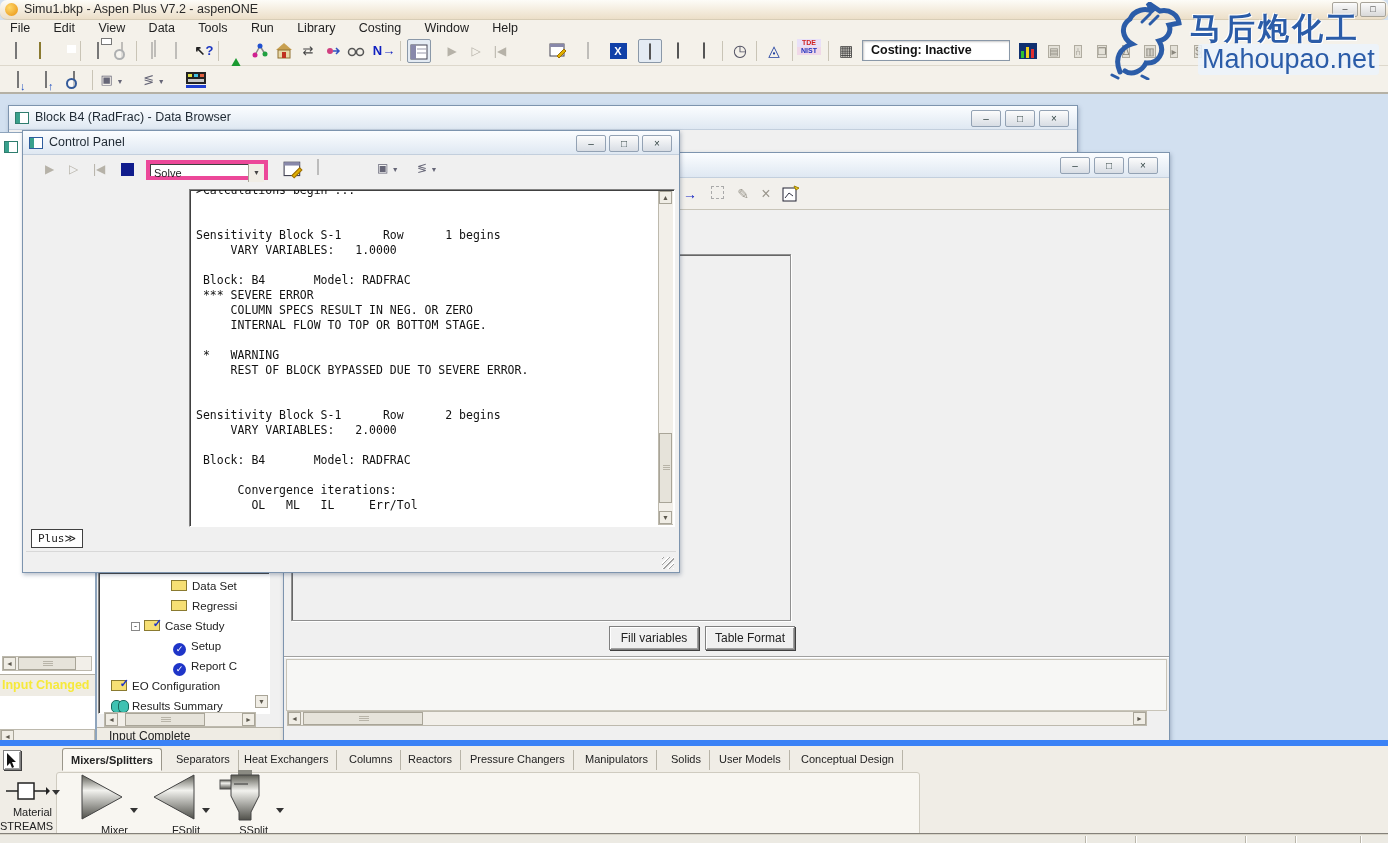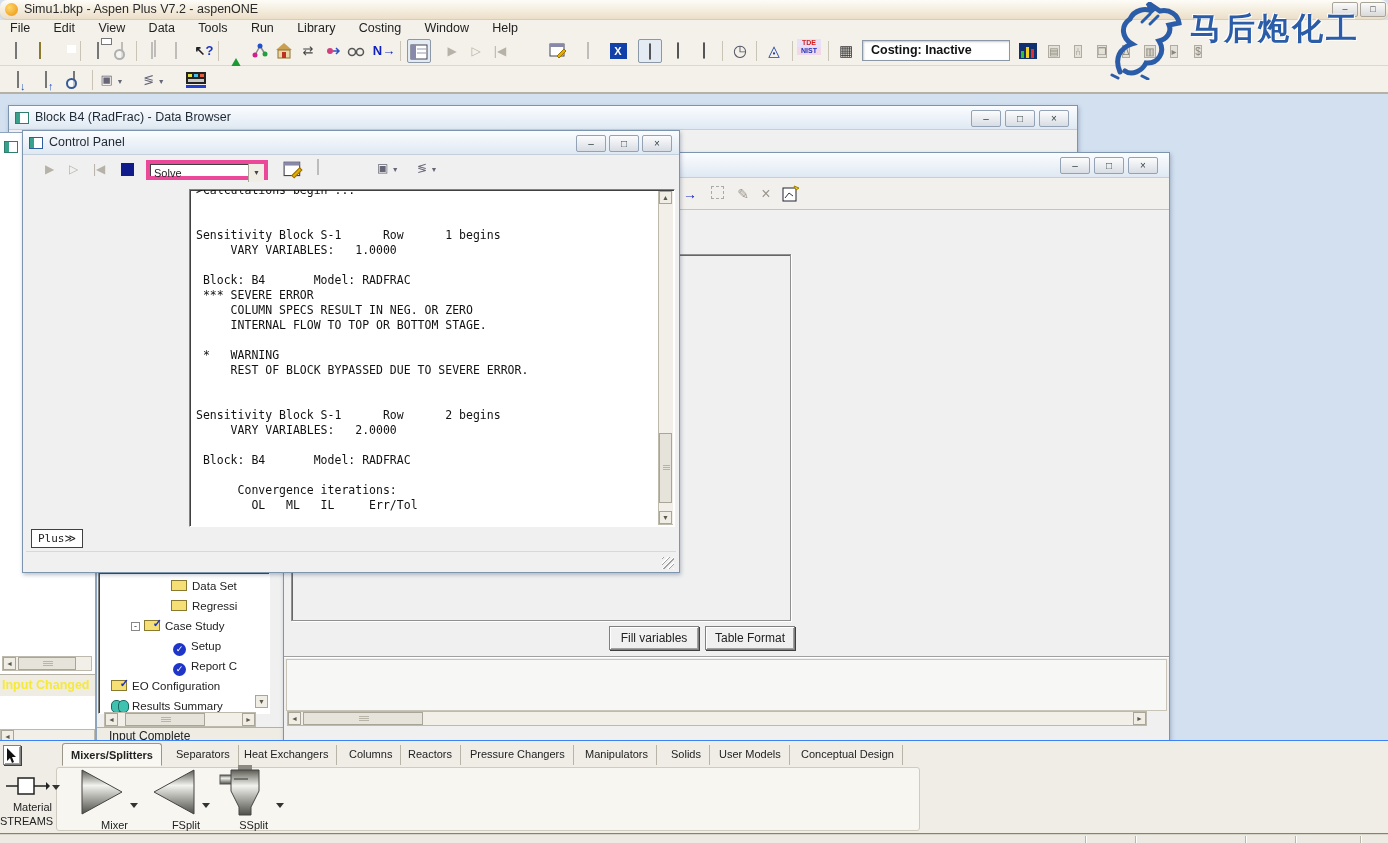--- a/index.html
+++ b/index.html
@@ -115,21 +115,21 @@
   #cp-console{position:absolute;left:166px;top:58px;width:486px;height:338px;overflow:hidden;}
   #cp-console pre{position:absolute;left:6px;top:-7px;margin:0;font-family:"DejaVu Sans Mono",monospace;
     font-size:11.5px;line-height:15px;color:#111;}
   .redarrow{display:inline-block;width:0;height:0;border-top:6px solid transparent;border-bottom:6px solid transparent;
     border-left:9px solid #8f0f16;vertical-align:-3px;margin-right:5px;box-shadow:-6px 0 0 -4px #8f0f16;}
   #cp-more{left:8px;top:398px;width:52px;height:19px;background:#fff;border:1px solid #404040;box-shadow:none;
     font-family:"DejaVu Sans Mono",monospace;font-size:11px;line-height:17px;}
 
   
   #modellib{position:absolute;left:0;top:740px;width:1388px;height:93px;background:#f0ede6;
-    border-top:1px solid #3b82f6;z-index:50;}
+    border-top:6px solid #3b82f6;z-index:50;}
   .tab{position:absolute;top:4px;height:20px;padding:0 8px;font-size:11px;line-height:19px;
     border-right:1px solid #b8b4a8;color:#222;white-space:nowrap;}
   .tab.active{font-weight:bold;background:#faf8f3;border:1px solid #9a968a;border-bottom:1px solid #faf8f3;
     border-radius:3px 3px 0 0;top:2px;height:23px;line-height:22px;}
   #libpanel{position:absolute;left:56px;top:26px;width:864px;height:64px;background:#f8f6f1;
     border:1px solid #cfcbc0;border-radius:3px;}
   .mlabel{position:absolute;font-size:11px;text-align:right;color:#222;}
   .ddarr{position:absolute;width:0;height:0;border-left:4px solid transparent;border-right:4px solid transparent;
     border-top:5px solid #333;}
   #bstatus{position:absolute;left:0;top:833px;width:1388px;height:10px;background:#eceae3;
@@ -420,20 +420,21 @@
     </div>
   </div>
 
   <div class="wm">
     <svg width="105" height="78" viewBox="0 0 105 78" style="position:absolute;left:0;top:0;">
       <path d="M30,70 C24,56 30,46 42,42 C32,36 30,24 40,17 C44,8 56,5 63,10 L58,1 L70,9 C80,7 88,13 89,21 L79,23 C82,30 77,37 69,39 C76,50 68,62 56,61 C52,69 42,74 35,69" fill="none" stroke="#2b5ca8" stroke-width="5" stroke-linecap="round"></path>
       <path d="M60,12 L52,20 M68,14 L60,22" stroke="#2b5ca8" stroke-width="3" stroke-linecap="round"></path>
       <path d="M22,73 L28,76 M52,74 L58,77" stroke="#2b5ca8" stroke-width="3" stroke-linecap="round"></path>
     </svg>
     <span class="cn">马后炮化工</span>
+    <span class="en">Mahoupao.net</span>
   </div>
 
   <div id="modellib">
     <div class="btn3d" style="left:3px;top:4px;width:18px;height:20px;background:#fff;">
       <svg width="12" height="16" viewBox="0 0 12 16" style="margin-top:2px;">
           <polygon points="1,0 1,13 4,10 6,15 8,14 6,9 10,9" fill="#111"></polygon>
         </svg>
     </div>
     <span class="tab active" style="left:62px;">Mixers/Splitters</span>
     <span class="tab" style="left:168px;">Separators</span>

